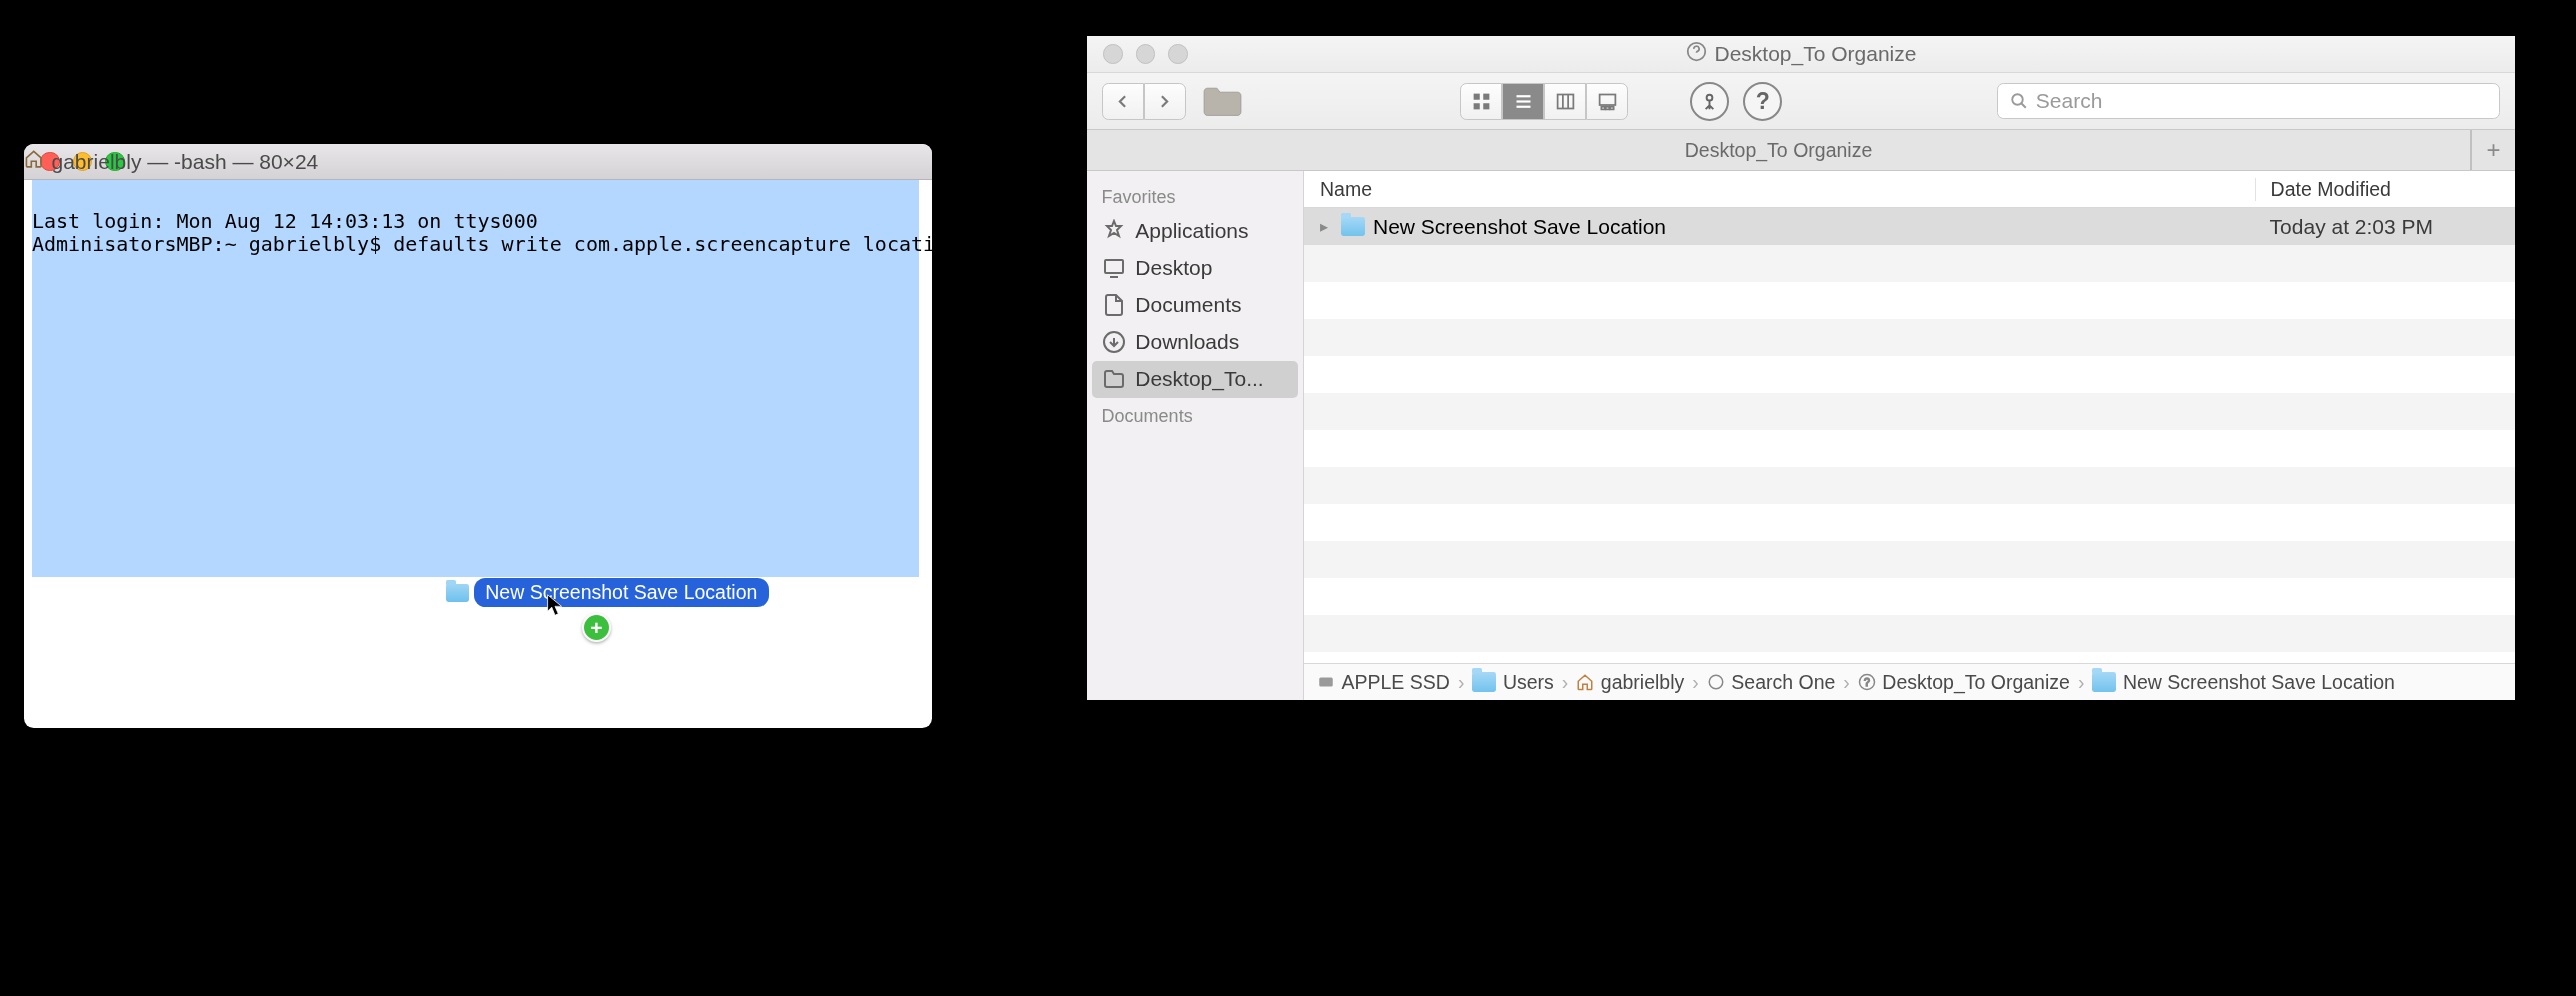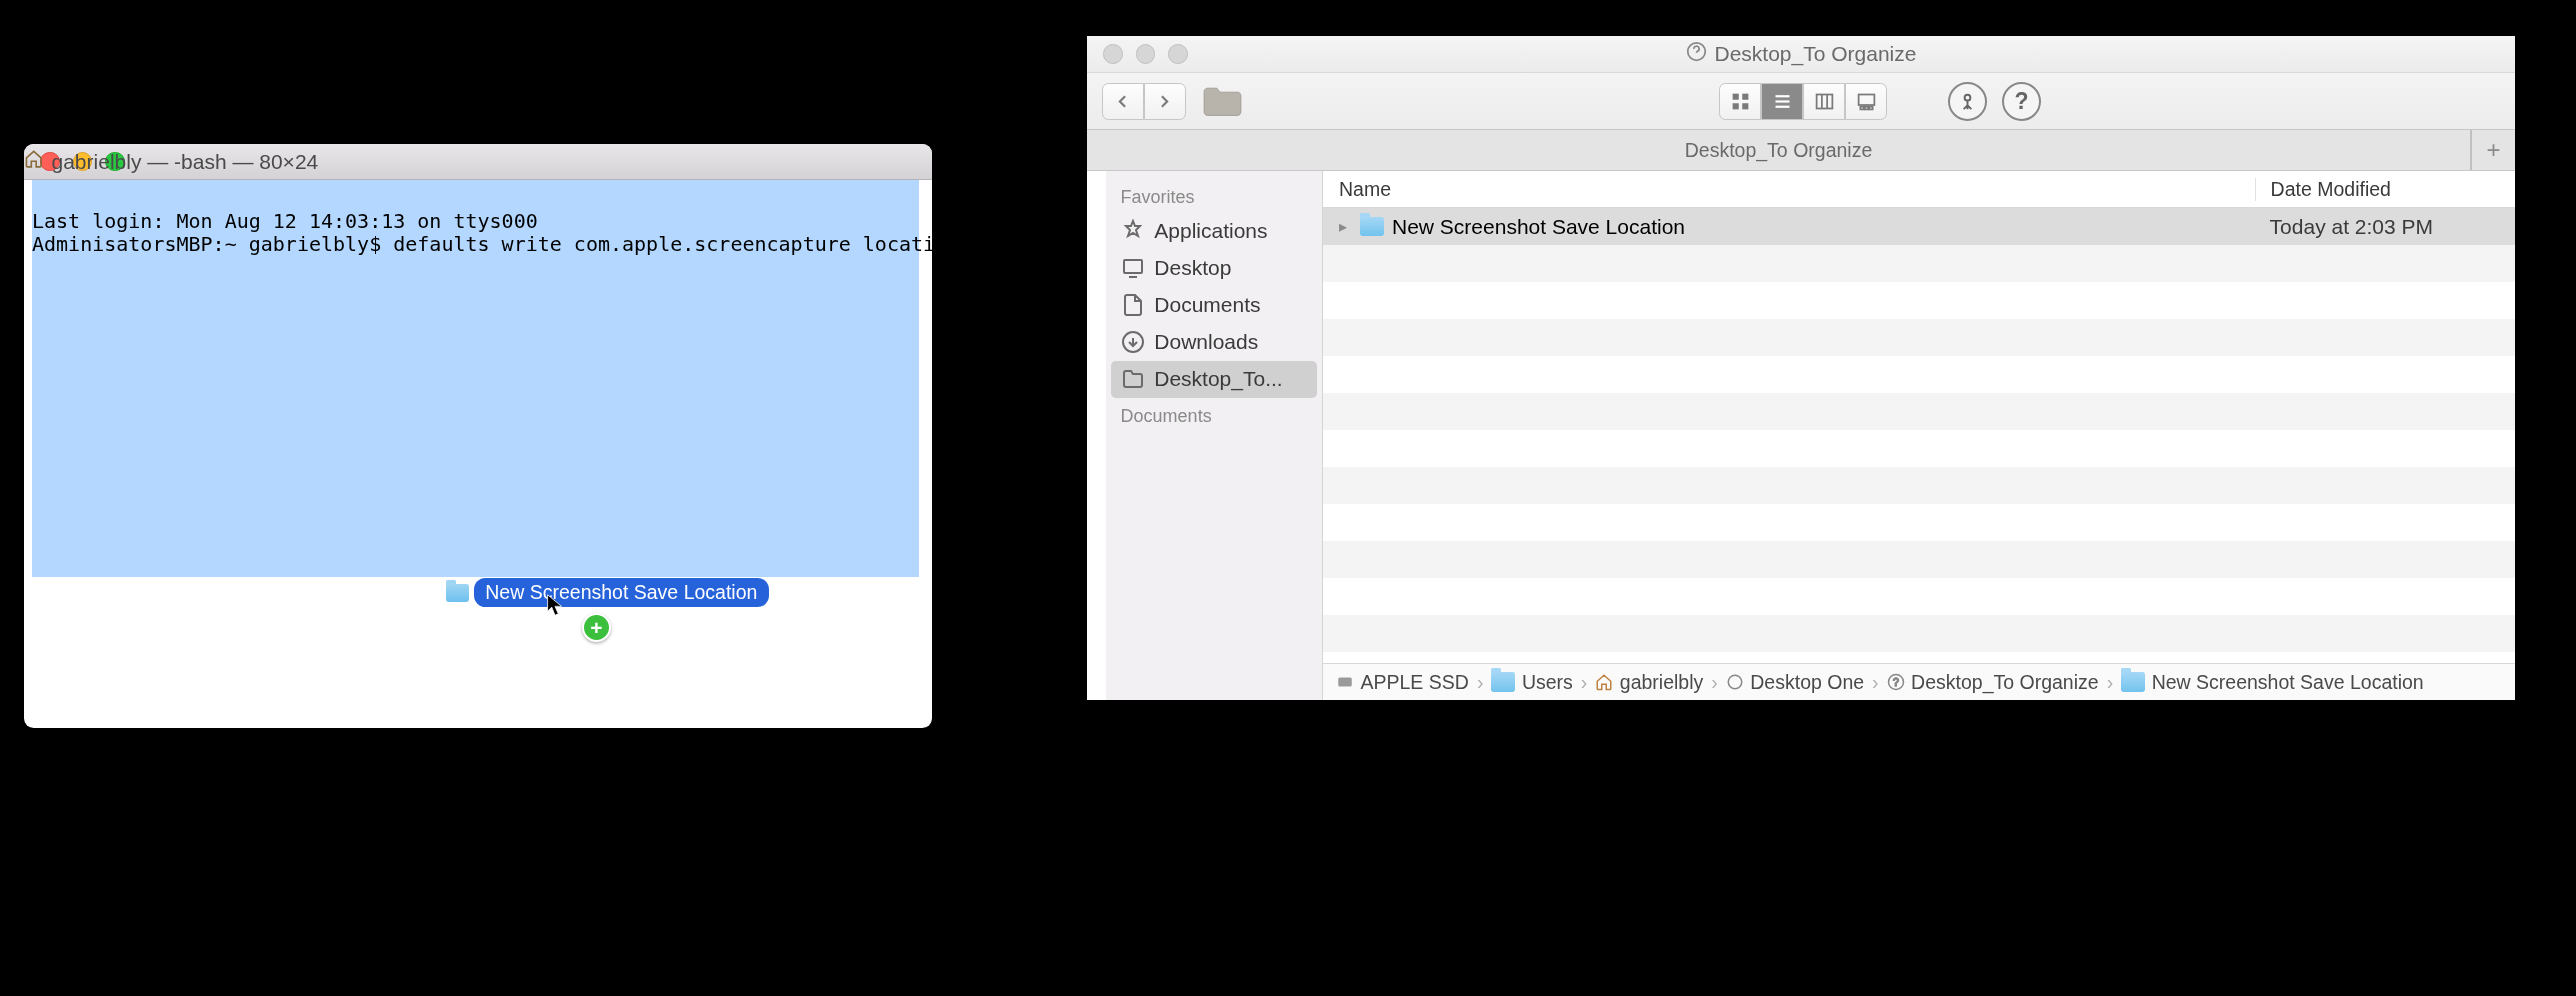--- a/index.html
+++ b/index.html
@@ -157,21 +157,21 @@
   flex:1; display:flex; align-items:center; justify-content:center;
   font-size:19.5px; color:#6a6a6a;
   border-right:0.8px solid #c0c0c0;
 }
 .tab-add {
   width:44px; display:flex; align-items:center; justify-content:center;
   color:#8a8a8a; font-size:24px;
   border-left:0.8px solid #c0c0c0;
 }
 
-.finder-body { flex:1; display:flex; overflow:hidden;margin-left:19px; }
+.finder-body { flex:1; display:flex; overflow:hidden; }
 
 
 .sidebar {
   width:217px; background:#f2f0f2;
   border-right:0.8px solid #d4d4d4;
   padding-top:8px;
 }
 .sb-header {
   font-size:18px; color:#8a8a8a; padding:8px 14.6px 4.9px;
 }
@@ -340,20 +340,27 @@
     </div>
     <div style="width:32px"></div>
     <div class="circle-icon">
       <svg width="23" height="23" viewBox="0 0 24 24" fill="none" stroke="#666" stroke-width="2">
           <circle cx="12" cy="8" r="3"></circle>
           <path d="M12 11v9M8 20l4-4 4 4"></path>
         </svg>
     </div>
     <div class="circle-icon" style="font-weight:bold;">?</div>
     <div class="tb-spacer"></div>
+    <div class="tb-search">
+      <svg viewBox="0 0 24 24" fill="none" stroke="#9a9a9a" stroke-width="2.5">
+          <circle cx="10" cy="10" r="7"></circle>
+          <line x1="21" y1="21" x2="15" y2="15"></line>
+        </svg>
+      <span>Search</span>
+    </div>
   </div>
 
   <div class="tabbar">
     <div class="tab">
         <span>Desktop_To Organize</span>
       </div>
     <div class="tab-add">+</div>
   </div>
 
   <div class="finder-body">
@@ -447,21 +454,21 @@
           <svg viewBox="0 0 24 24" fill="none" stroke="#c08040" stroke-width="2">
               <path d="M3 11l9-8 9 8v10a1 1 0 0 1-1 1h-5v-7h-6v7H4a1 1 0 0 1-1-1V11z"></path>
             </svg>
           <span>gabrielbly</span>
         </span>
           <span class="sep">›</span>
         <span class="crumb">
           <svg viewBox="0 0 24 24" fill="none" stroke="#888" stroke-width="2">
               <circle cx="12" cy="12" r="9"></circle>
             </svg>
-          <span>Desktop One</span>
+          <span>Search One</span>
         </span>
           <span class="sep">›</span>
         <span class="crumb">
           <svg viewBox="0 0 24 24" fill="none" stroke="#888" stroke-width="2" style="font-size:24px">
               <circle cx="12" cy="12" r="10"></circle>
               <text x="12" y="17" text-anchor="middle" font-size="14" fill="#888">?</text>
             </svg>
           <span>Desktop_To Organize</span>
         </span>
           <span class="sep">›</span>

